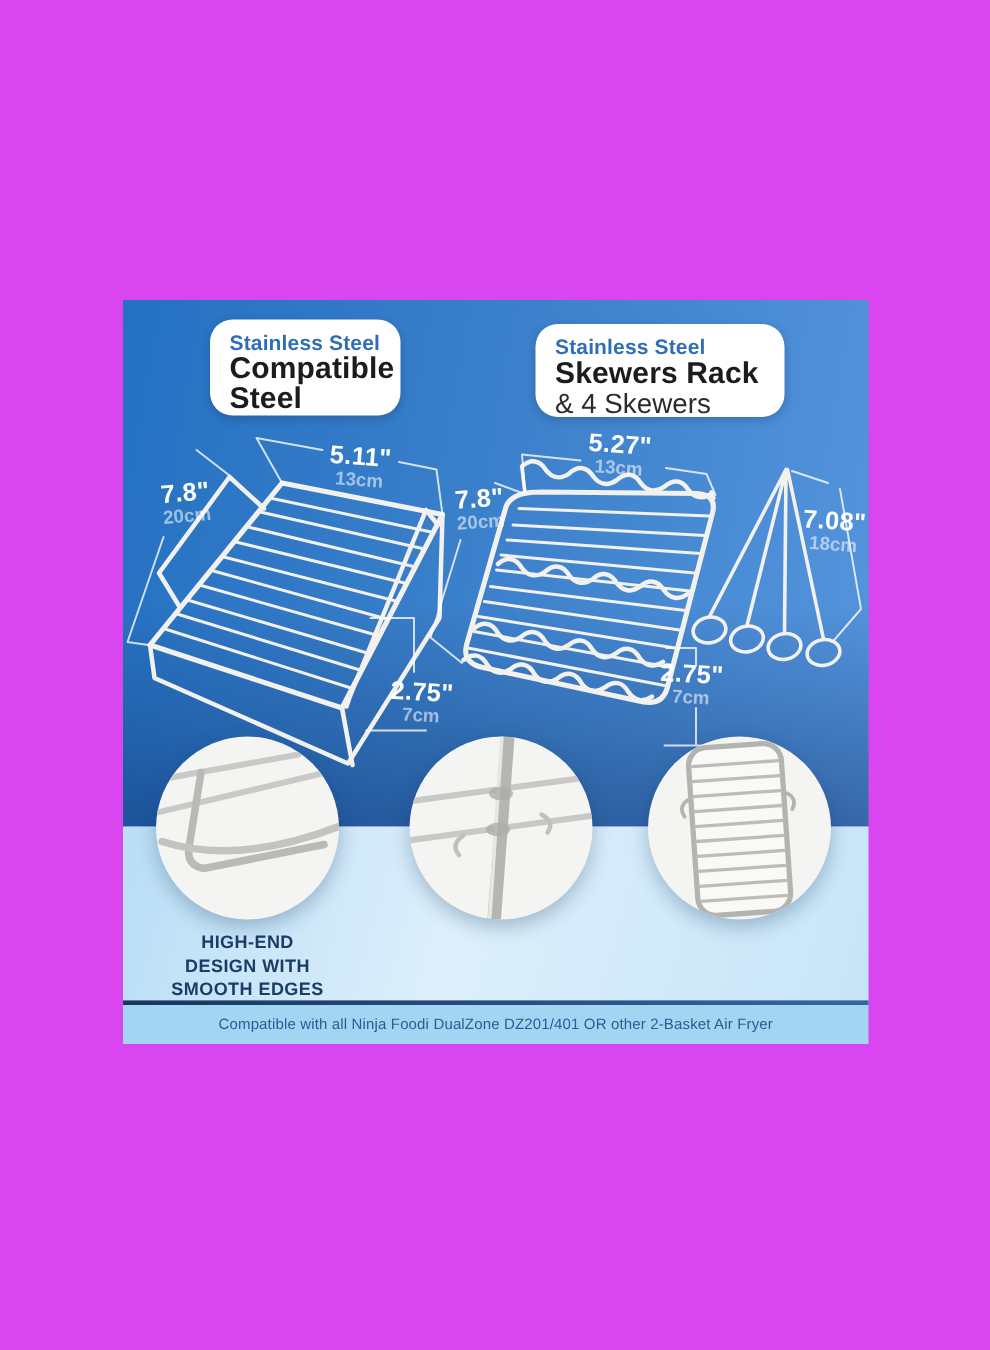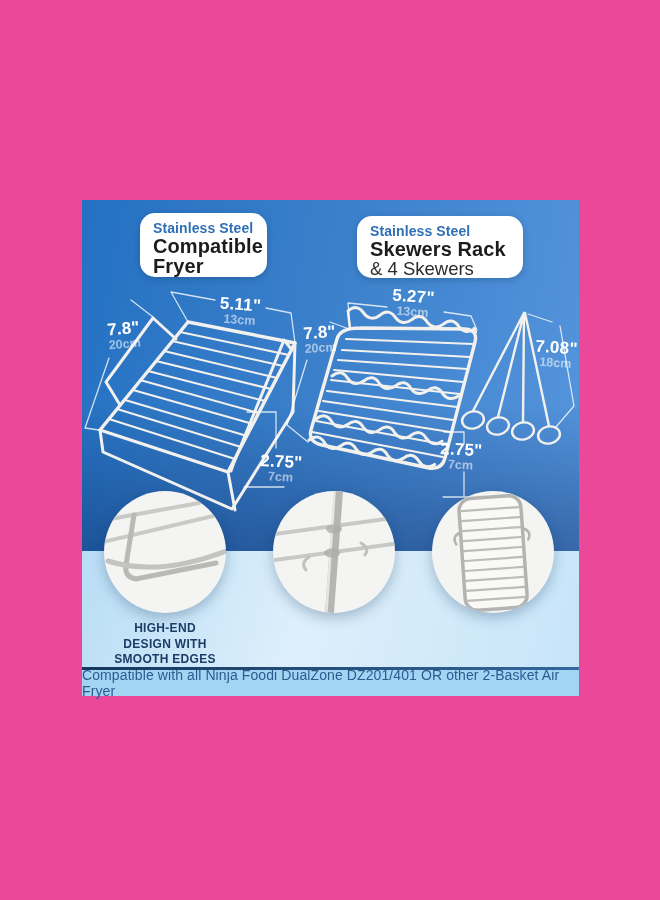--- a/index.html
+++ b/index.html
@@ -1,34 +1,34 @@
 <!DOCTYPE html>
 <html><head>
 <meta charset="utf-8">
 <style>
   html,body{margin:0;padding:0;background:#ffffff;}
-  #canvas{position:relative;width:660px;height:900px;background:#ec4899;overflow:hidden;
+  #canvas{position:relative;width:660px;height:900px;background:#d946ef;overflow:hidden;
           font-family:"Liberation Sans",sans-serif;}
 
   
   .panel-main{position:absolute;left:82px;top:200px;width:497px;height:351px;
     background:
       linear-gradient(180deg, rgba(8,30,80,0) 58%, rgba(8,35,90,.40) 100%),
       linear-gradient(100deg,#2471c2 0%,#3a7fca 45%,#5595dd 100%);}
 
   
   .panel-features{position:absolute;left:82px;top:551px;width:497px;height:116px;
     background:linear-gradient(105deg,#b9def6 0%,#ddeffb 45%,#c7e5f8 100%);}
 
   
   .footer-bar{position:absolute;left:82px;top:667px;width:497px;height:29px;
     background:#a4d4f3;display:flex;align-items:center;justify-content:center;box-sizing:border-box;padding-top:3px;}
   .footer-topline{position:absolute;left:0;top:0;width:100%;height:3px;
     background:linear-gradient(90deg,#16375a,#33689e);}
-  .footer-text{font-size:14px;color:#2b5c8f;letter-spacing:.1px;}
+  .footer-text{font-size:10px;color:#2b5c8f;letter-spacing:.1px;}
 
   
   .pill{position:absolute;background:#ffffff;border-radius:15px;box-shadow:0 2px 6px rgba(10,40,80,.25);
         padding:7px 12px 6px 13px;box-sizing:border-box;}
   .pill-left{left:140px;top:213px;width:127px;height:64px;}
   .pill-right{left:357px;top:216px;width:166px;height:62px;}
   .pill-eyebrow{font-size:14px;font-weight:700;color:#2e6fb6;line-height:16px;letter-spacing:.1px;}
   .pill-name-bold{font-size:20px;font-weight:800;color:#1c1c1e;line-height:20px;letter-spacing:.1px;}
   .pill-name-light{font-size:18.5px;font-weight:400;color:#2b2b2d;line-height:20px;}
 
@@ -88,21 +88,21 @@
          M165,212 L194,212 M194,212 L194,248 M162,287 L202,287
          M266,103 L268,128 M266,103 L305,107 M362,112 L389,116 M389,116 L395,130
          M248,122 L267,129 M225,160 L205,225 M205,225 L226,242
          M446,114 L470,122 M478,126 L492,206 M492,206 L473,228
          M362,232 L382,232 M382,232 L382,244 M382,272 L382,297 M361,297 L388,297"></path>
   </svg>
 
   <div class="pill pill-left">
     <div class="pill-eyebrow">Stainless Steel</div>
     <div class="pill-name-bold">Compatible</div>
-    <div class="pill-name-bold">Fryer</div>
+    <div class="pill-name-bold">Steel</div>
   </div>
   <div class="pill pill-right">
     <div class="pill-eyebrow">Stainless Steel</div>
     <div class="pill-name-bold">Skewers Rack</div>
     <div class="pill-name-light">&amp; 4 Skewers</div>
   </div>
 
   <div class="dim" style="left:202px;top:296px;transform:rotate(4deg)">
     <div class="dim-in">5.11"</div>
     <div class="dim-cm">13cm</div>

